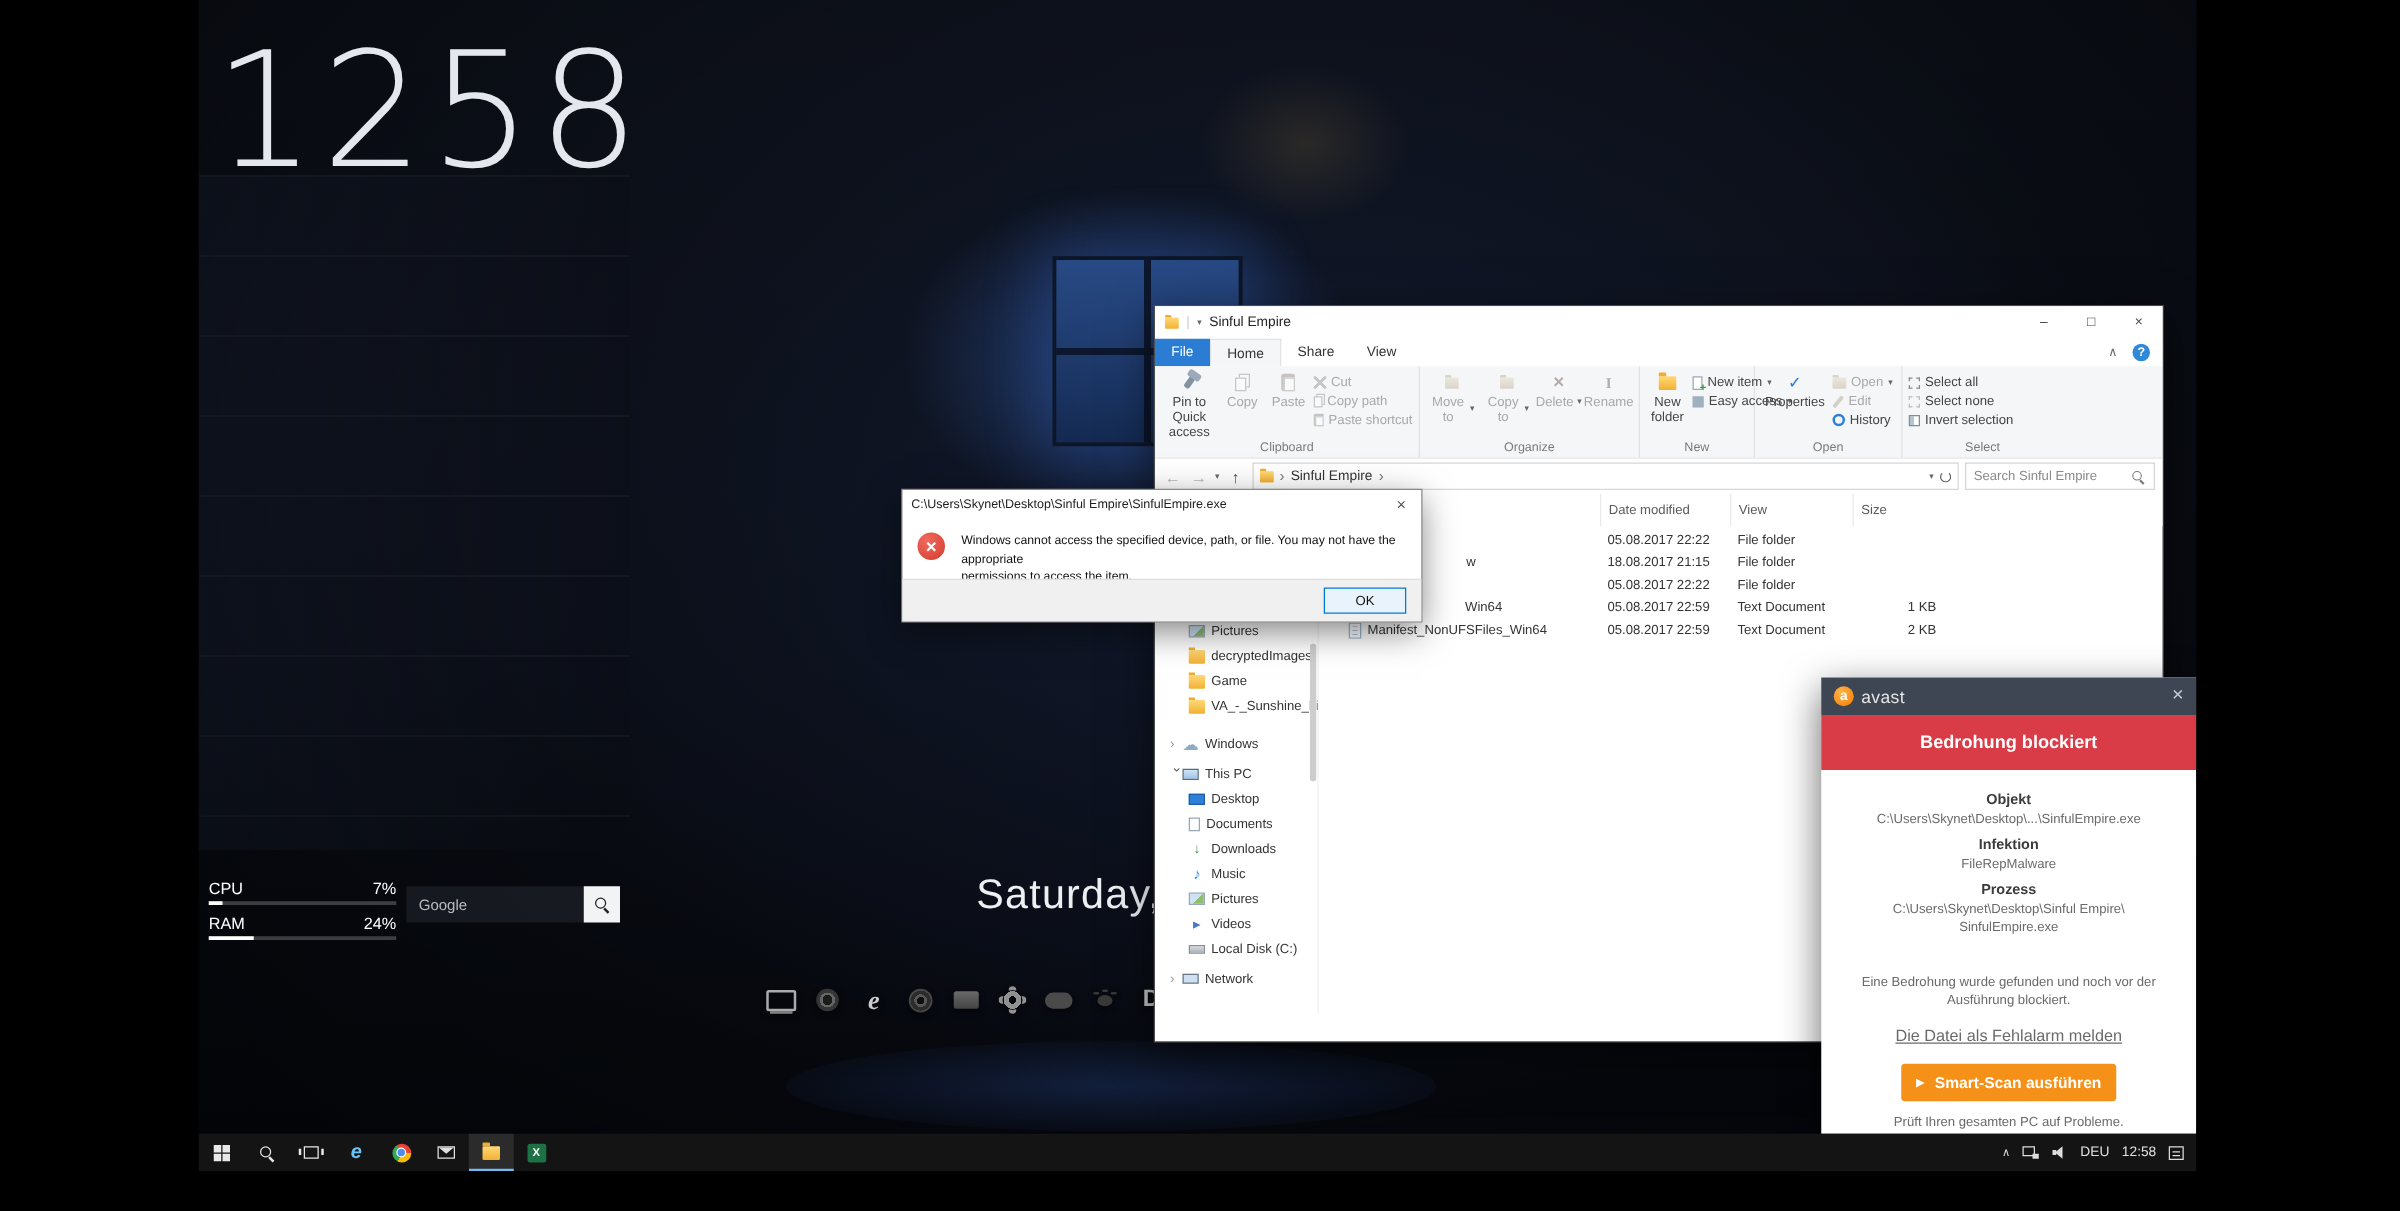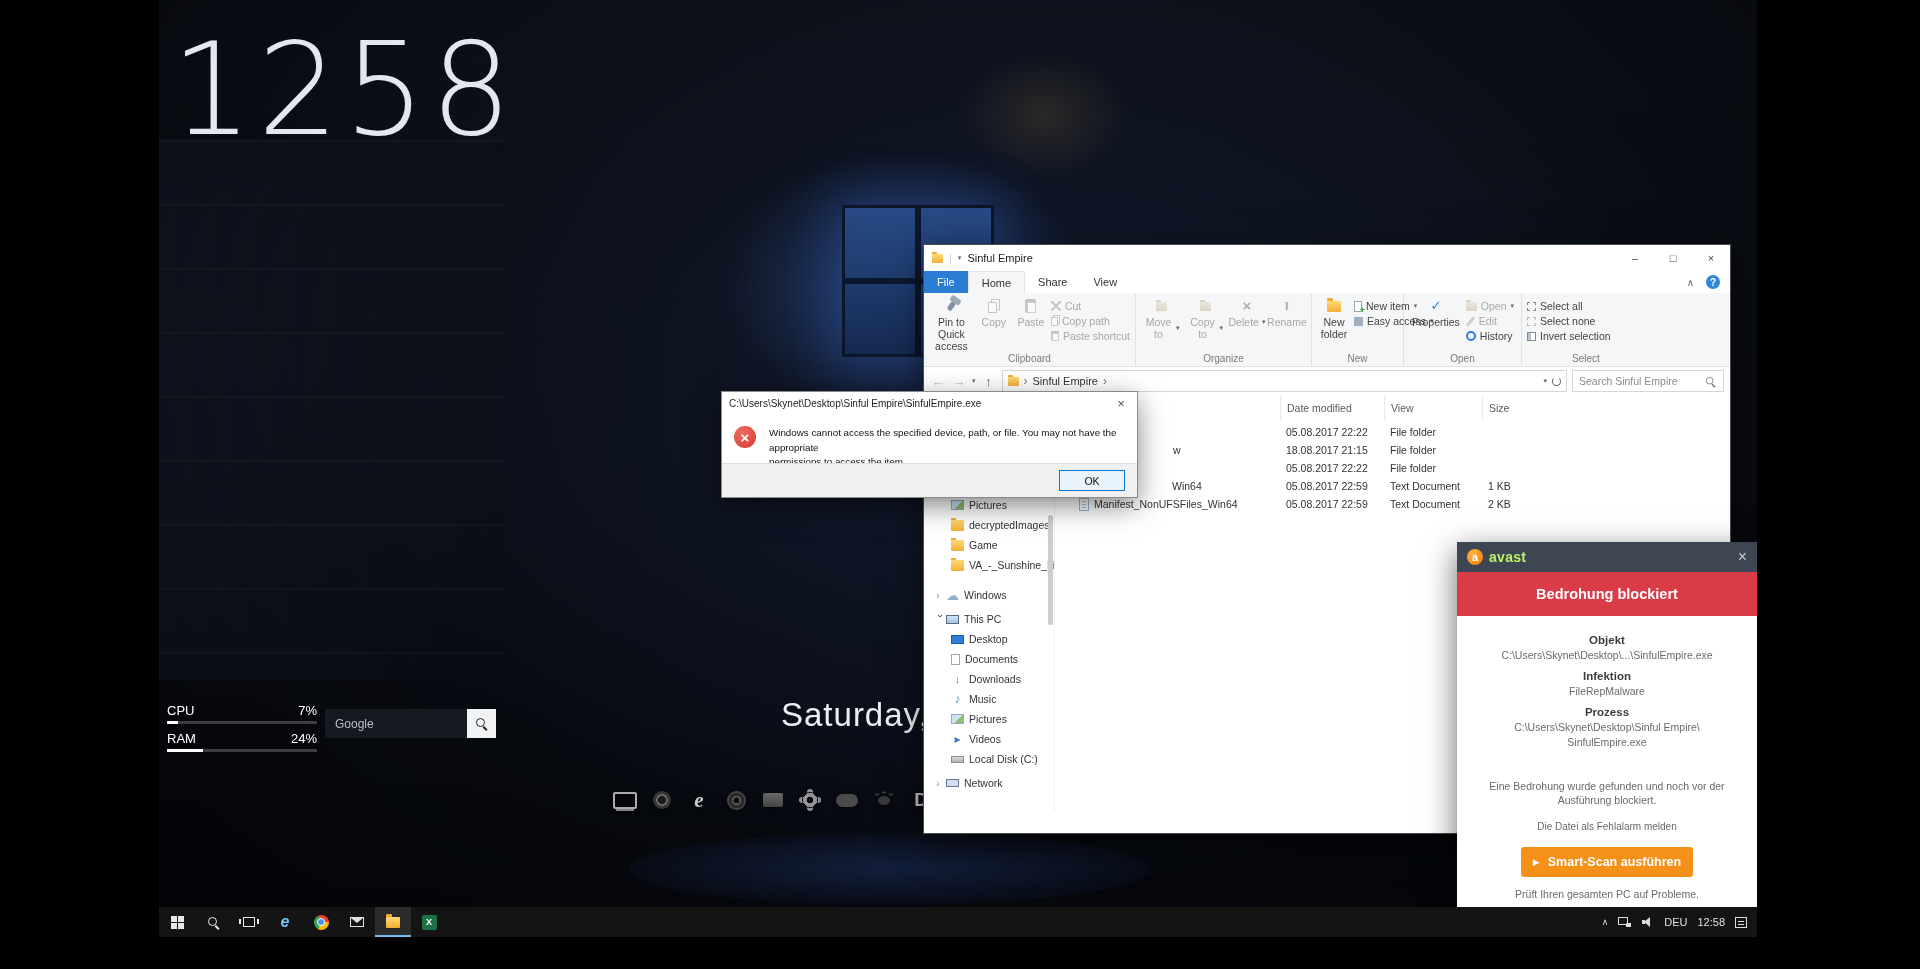--- a/index.html
+++ b/index.html
@@ -165,21 +165,21 @@
   .fh:first-child{border-left:none}
   .c-name{width:225px}
   .c-mod{width:104px}
   .c-type{width:98px}
   .c-size{width:77px}
   .frows{position:absolute;left:131px;right:0;top:178px}
   .frow{height:18px;display:flex;align-items:center}
   .fc{font-size:10.5px;color:#333;overflow:hidden;white-space:nowrap;padding-left:6px}
   .fc.c-name{display:flex;align-items:center;padding-left:24px}
   .ftext{margin-left:5px}
-  .fc.c-size{padding-right:10px}
+  .fc.c-size{text-align:right;padding-right:10px}
   .estatus{position:absolute;left:0;right:0;bottom:0;height:22px;border-top:1px solid #ececec;
     display:flex;align-items:center;padding-left:10px;font-size:10.5px;color:#444;background:#fff}
 
   
   .dialog{position:absolute;left:563px;top:392px;width:415px;height:105px;background:#fff;z-index:6;
     box-shadow:0 0 0 1px #8a8a8a,0 8px 26px rgba(0,0,0,.5)}
   .dtitle{height:23px;display:flex;align-items:center;padding-left:7px;font-size:10px;color:#222}
   .dclose{margin-left:auto;width:32px;height:23px;display:flex;align-items:center;justify-content:center;color:#555;font-size:13px}
   .dbody{position:absolute;top:23px;left:0;right:0;bottom:34px;display:flex;padding:9px 12px;gap:13px}
   .derr{width:22px;height:22px;border-radius:50%;flex:none;margin-top:2px;
@@ -190,29 +190,29 @@
     display:flex;align-items:center;justify-content:flex-end;padding-right:12px}
   .okbtn{width:66px;height:21px;background:#e8f3fc;border:1px solid #0078d7;font-size:10.5px;
     display:flex;align-items:center;justify-content:center;color:#111}
 
   
   .avast{position:absolute;left:1298px;top:542px;width:300px;height:365px;background:#fff;z-index:7;
     box-shadow:0 10px 30px rgba(0,0,0,.6)}
   .avhead{height:30px;background:#3e4654;display:flex;align-items:center;padding:0 10px;gap:6px}
   .av-logo{width:16px;height:16px;border-radius:50%;background:radial-gradient(circle at 35% 30%,#ffb347,#f57c00);
     display:flex;align-items:center;justify-content:center;color:#fff;font-weight:bold;font-size:11px}
-  .av-brand{color:#bef264;font-size:14px;font-weight:bold;letter-spacing:.3px}
+  .av-brand{color:#e5e5e5;font-size:14px;font-weight:normal;letter-spacing:.3px}
   .avclose{margin-left:auto;color:#c8cdd4;font-size:16px;line-height:1}
   .avbanner{height:44px;background:#d93b47;color:#fff;font-size:14.5px;font-weight:bold;
     display:flex;align-items:center;justify-content:center}
   .avbody{padding:10px 18px 0;text-align:center}
   .avlabel{font-size:11.5px;font-weight:bold;color:#3b3b3b;margin-top:8px}
   .avval{font-size:10.5px;color:#6a6a6a;margin-top:2px;white-space:pre-line;line-height:1.35}
   .avdesc{font-size:10.5px;color:#6a6a6a;margin-top:30px;line-height:1.4;padding:0 6px}
-  .avlink{display:inline-block;font-size:10px;color:#6a6a6a;margin-top:13px}
+  .avlink{display:inline-block;font-size:13px;color:#6a6a6a;text-decoration:underline;margin-top:13px}
   .avbtn{margin:13px auto 0;width:172px;height:30px;background:#f59118;border-radius:3px;color:#fff;
     font-size:12.5px;font-weight:bold;display:flex;align-items:center;justify-content:center;gap:8px}
   .avbtn .play{font-size:9px}
   .avfoot{font-size:10.5px;color:#6a6a6a;margin-top:11px}
 
   
   .taskbar{position:absolute;left:0;top:907px;width:1598px;height:30px;background:#141414;z-index:8;
     display:flex;align-items:center}
   .tbicon{width:36px;height:30px;display:flex;align-items:center;justify-content:center;color:#e8e8e8}
   .tb-active{background:rgba(255,255,255,.10);box-shadow:inset 0 -2px 0 #76b9ed}

